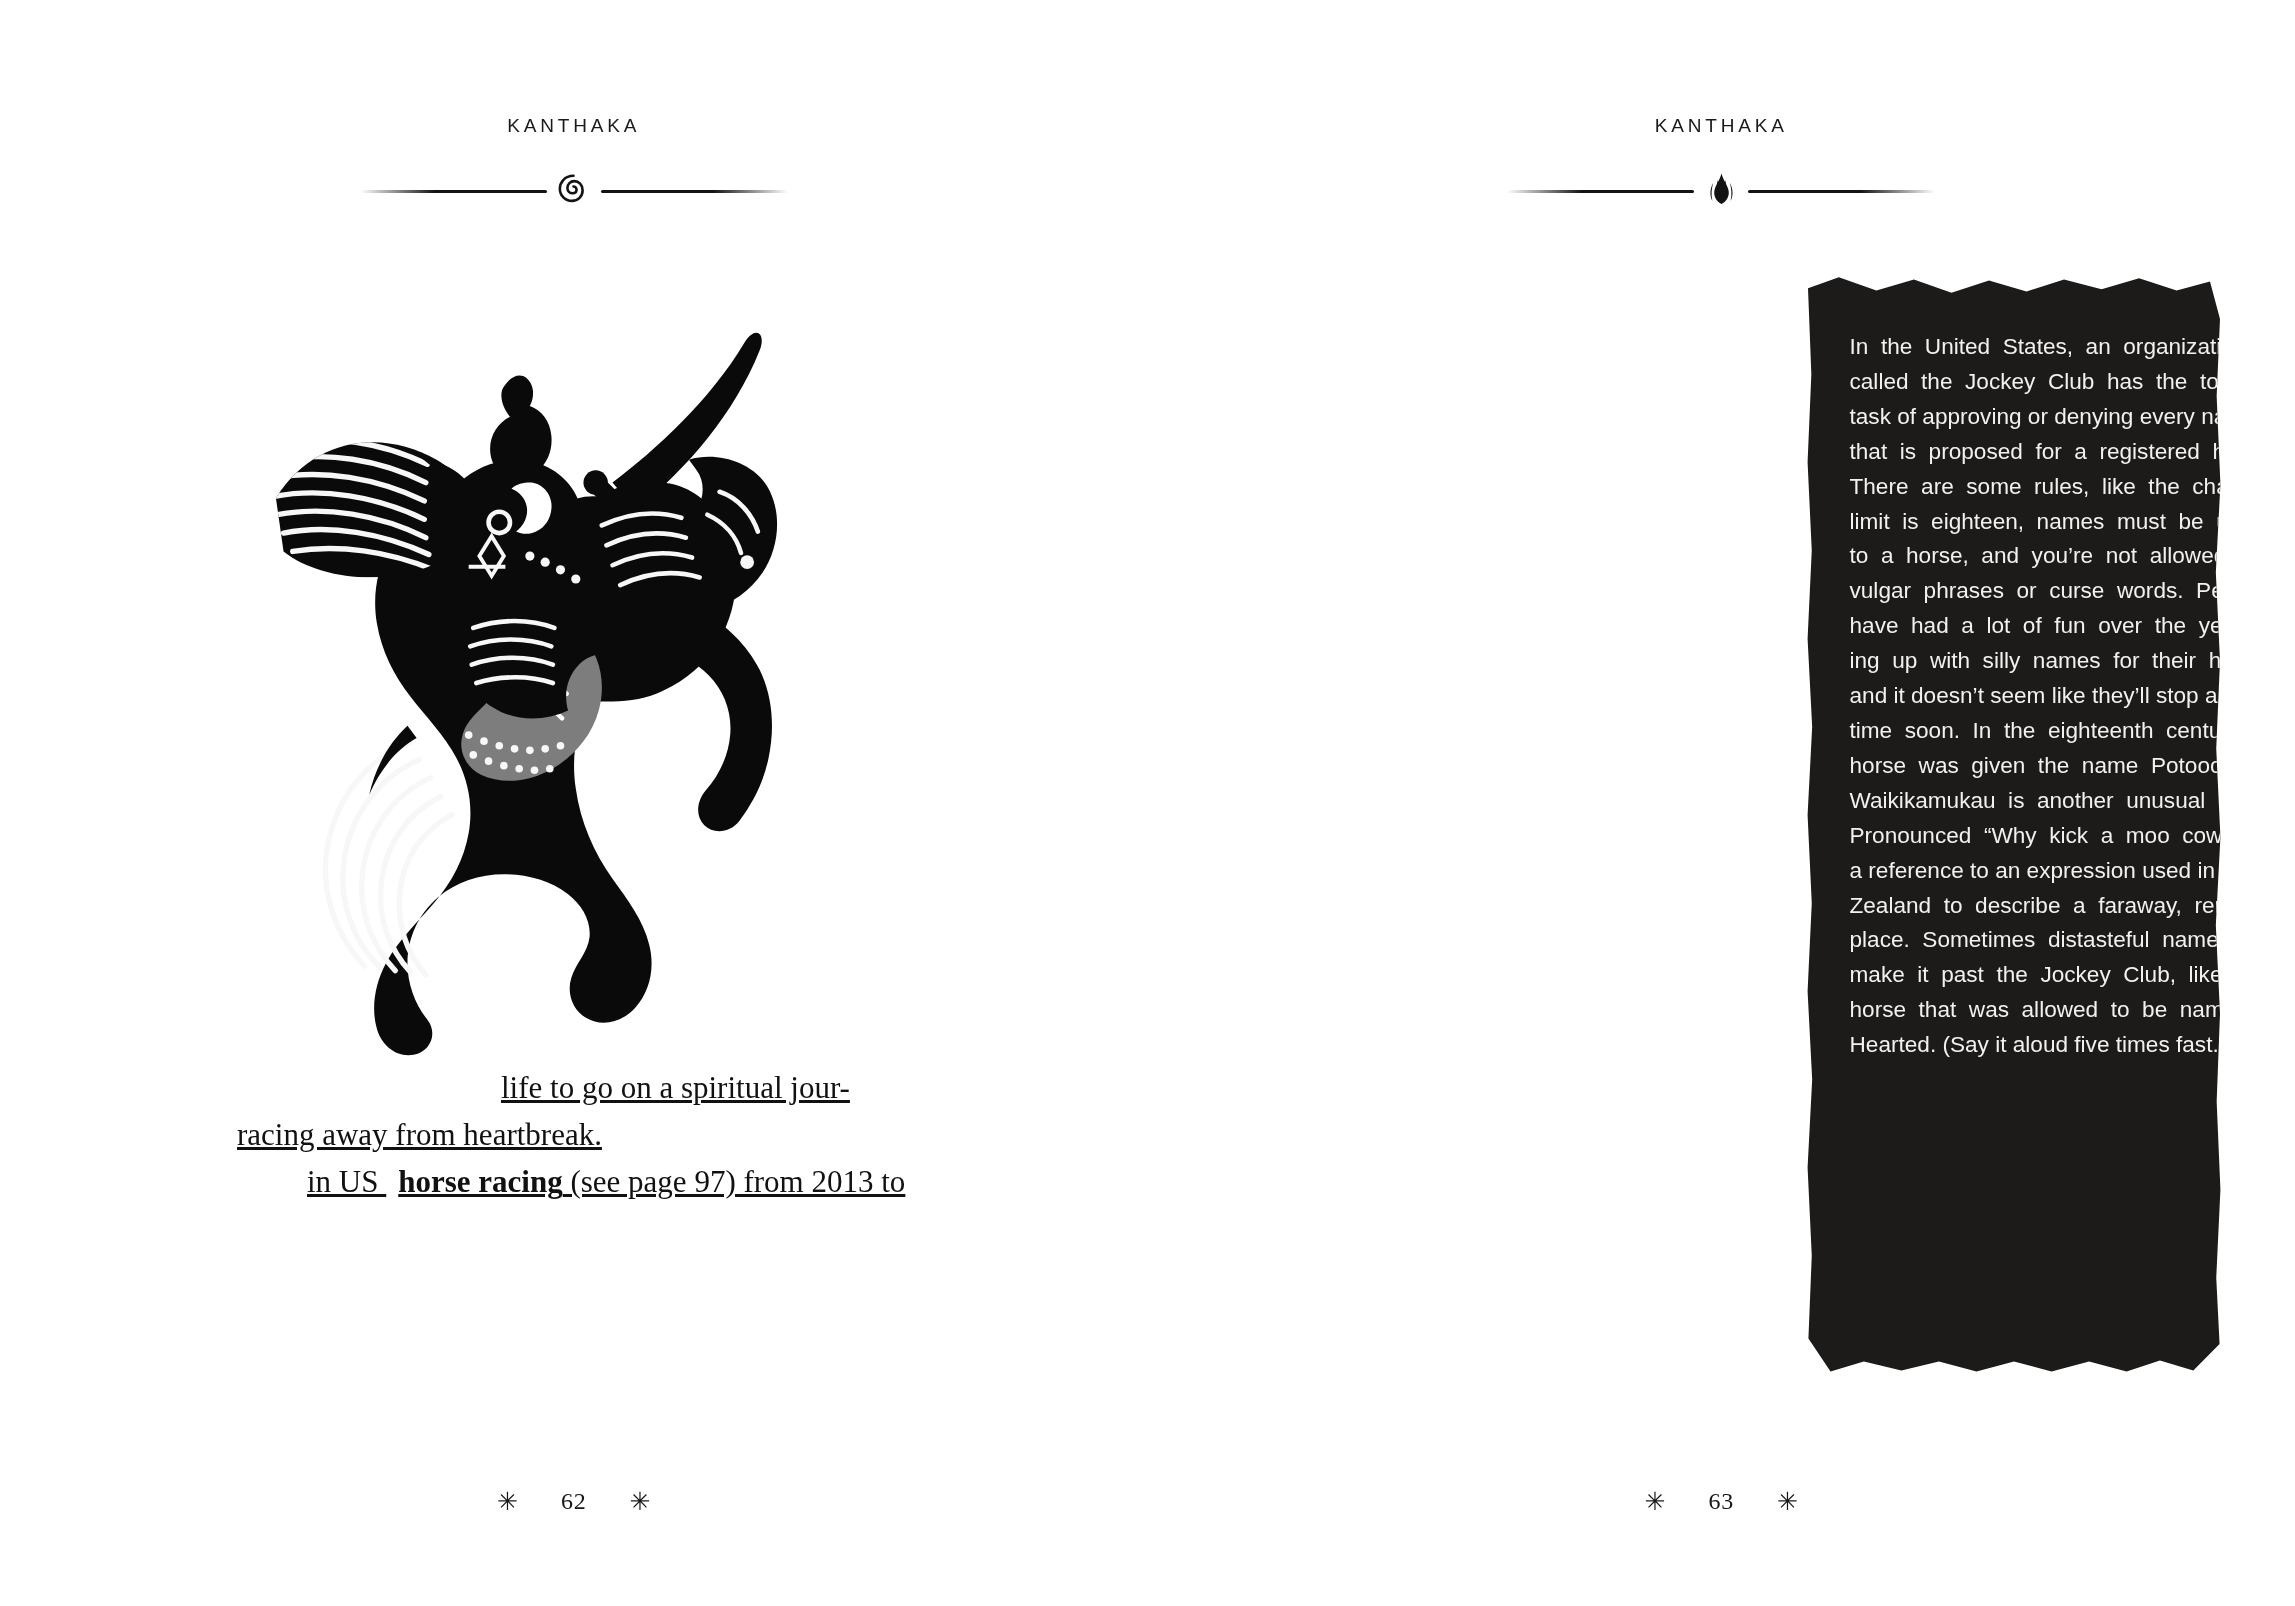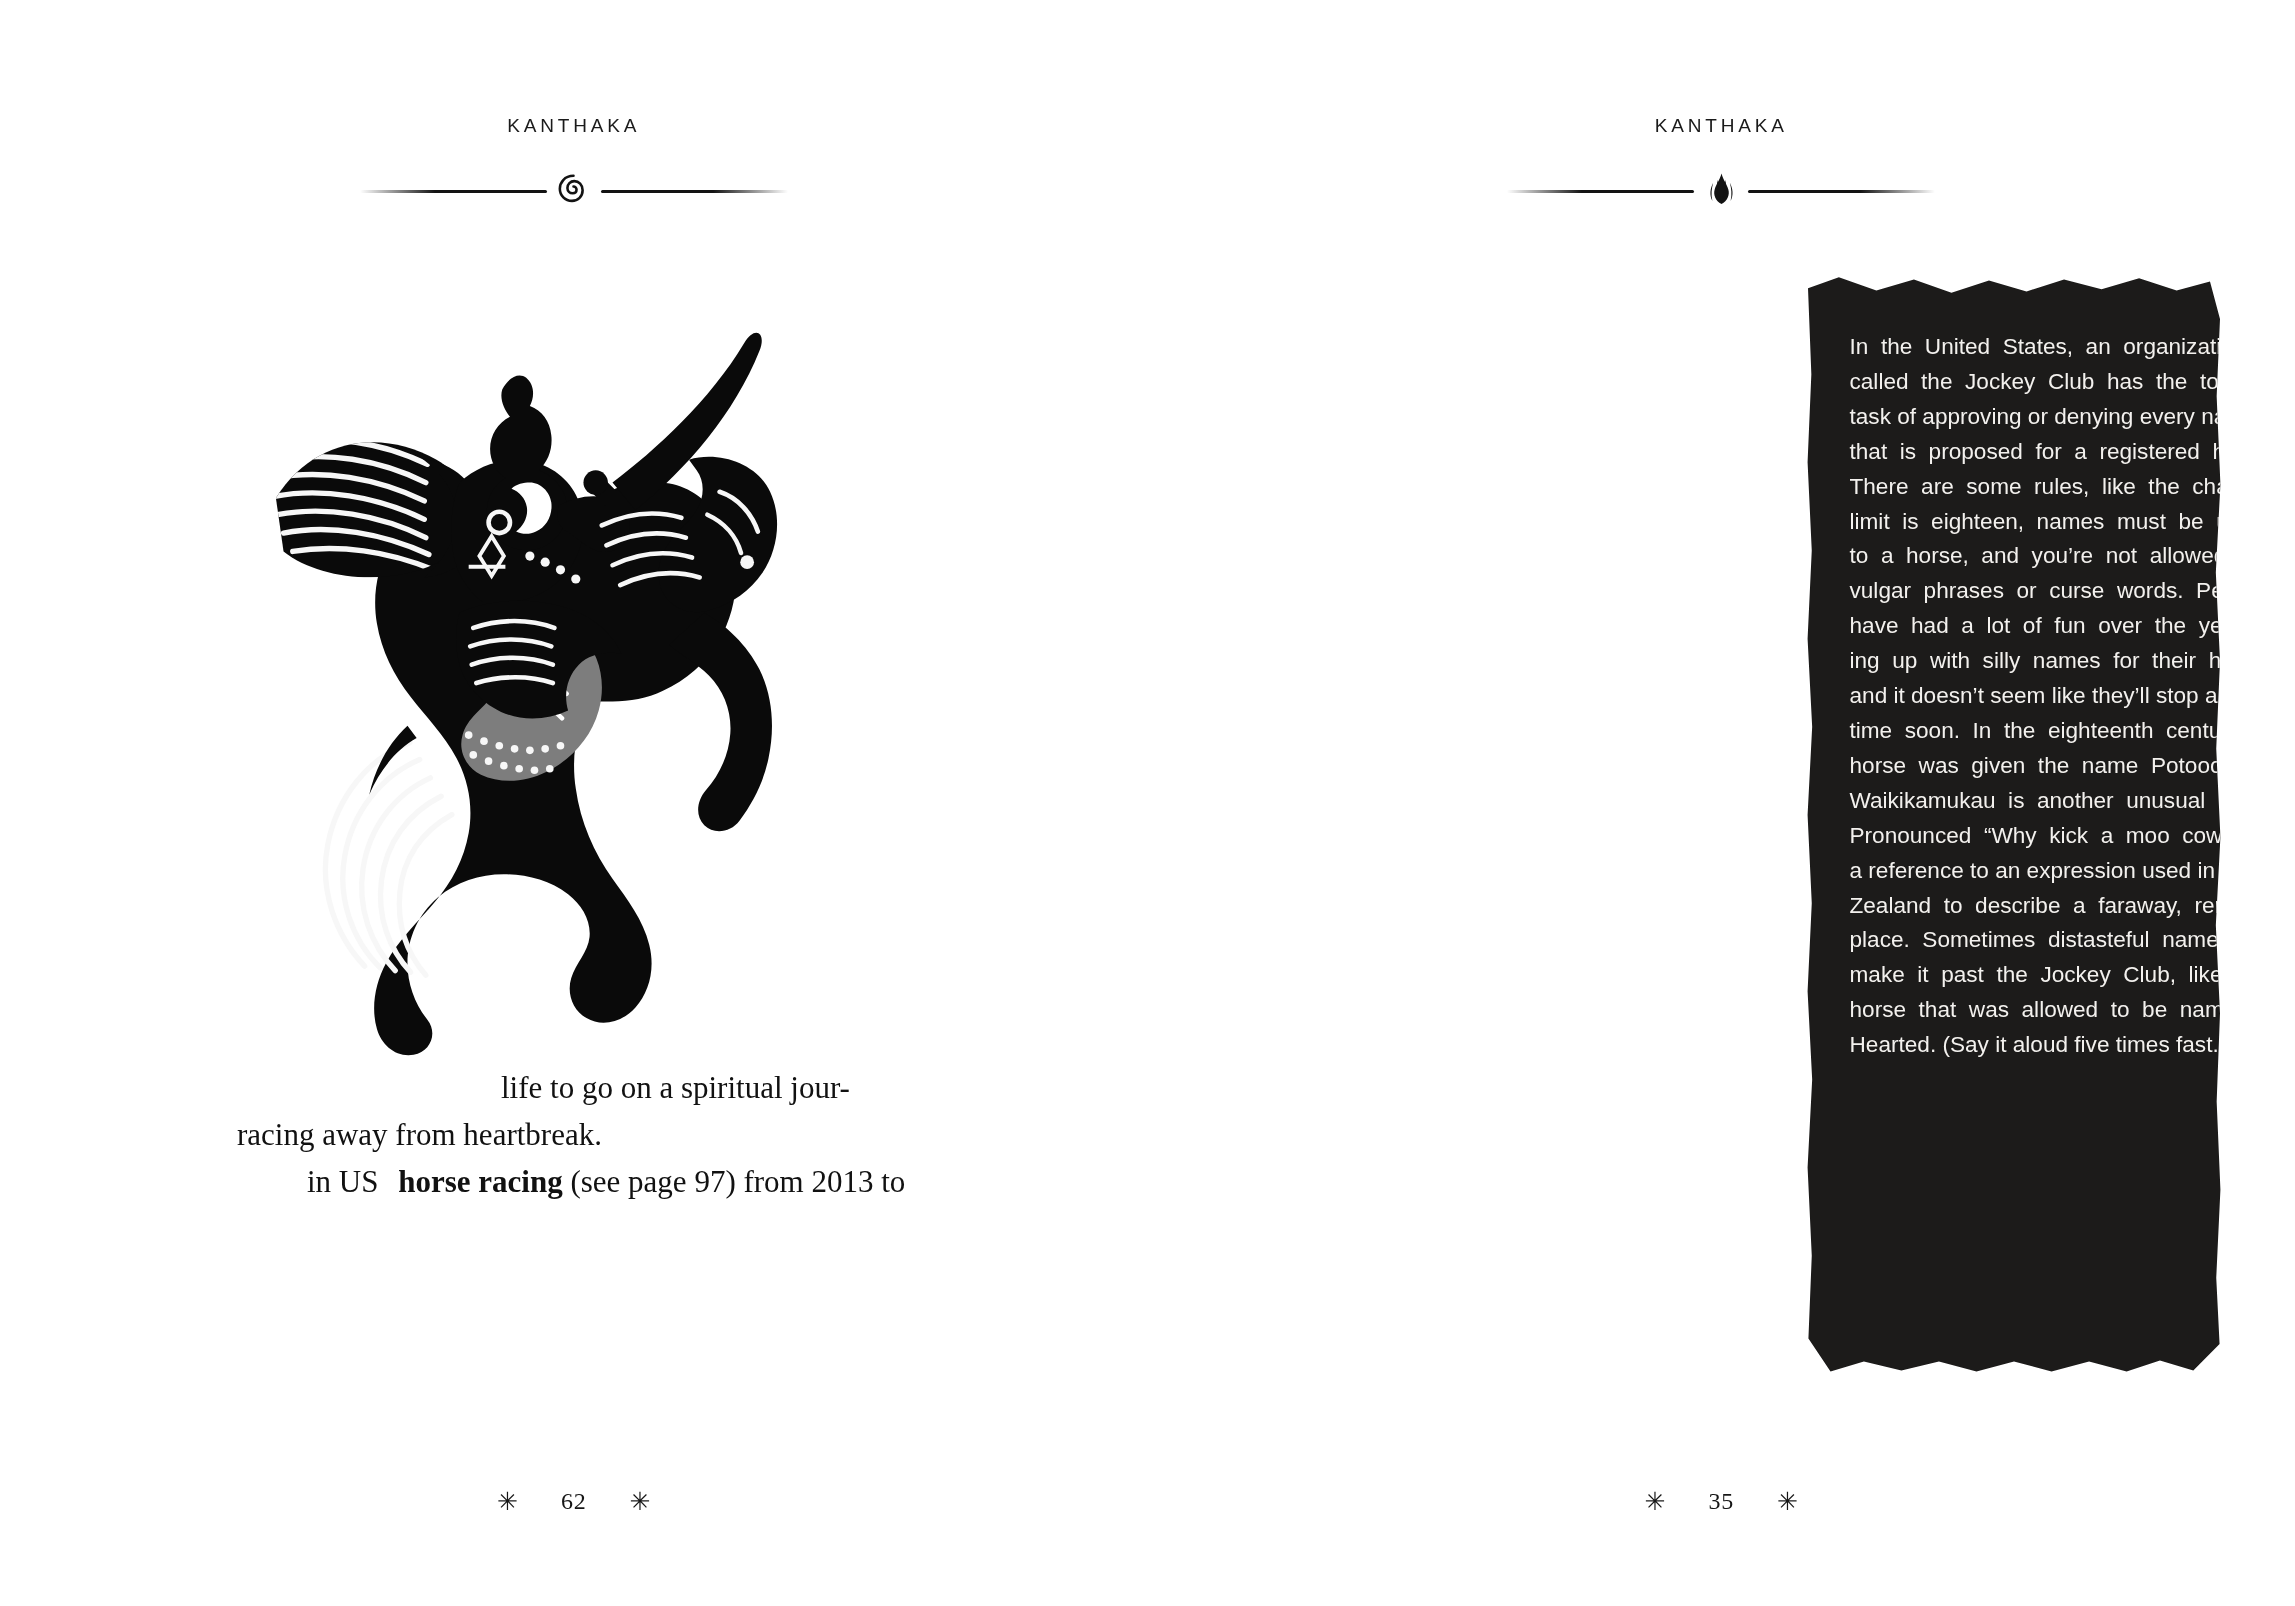--- a/index.html
+++ b/index.html
@@ -79,21 +79,21 @@
   .body-left {
     position: absolute;
     left: 237px;
     top: 1064px;
     width: 658px;
     font-size: 31px;
     line-height: 1.52;
     color: #111;
     text-align: left;
   }
-  .body-left p { margin: 0; }
+  .body-left p { margin: 0; text-decoration: underline; }
   .body-left p.indent { text-indent: 70px; }
   .body-left .l {
     display: block;
     white-space: pre;
   }
   .body-left .l.c1 { padding-left: 264px; }
   .body-left .l.c2 { padding-left: 230px; }
   .body-left .l.c3 { padding-left: 253px; }
   .body-left b { font-weight: bold; margin-left: 12px; }
 
@@ -436,19 +436,19 @@
         <span class="ln">Zealand  to  describe  a  faraway,  remote</span>
         <span class="ln">place.  Sometimes  distasteful  names  do</span>
         <span class="ln">make  it  past  the  Jockey  Club,  like  the</span>
         <span class="ln">horse  that  was  allowed  to  be  named  Hoof</span>
         <span class="ln">Hearted. (Say it aloud five times fast.)</span>
       </p>
     </div>
 
     <div class="folio">
       <span class="star">✳</span>
-      <span class="num">35</span>
+      <span class="num">63</span>
       <span class="star">✳</span>
     </div>
   </div>
 
 </div>
 
 
 </body></html>

